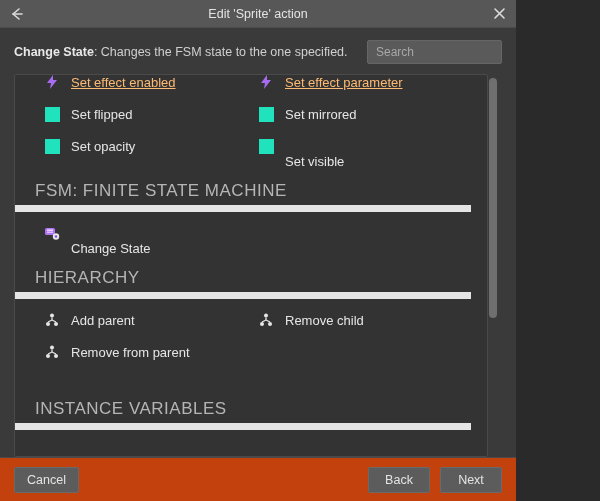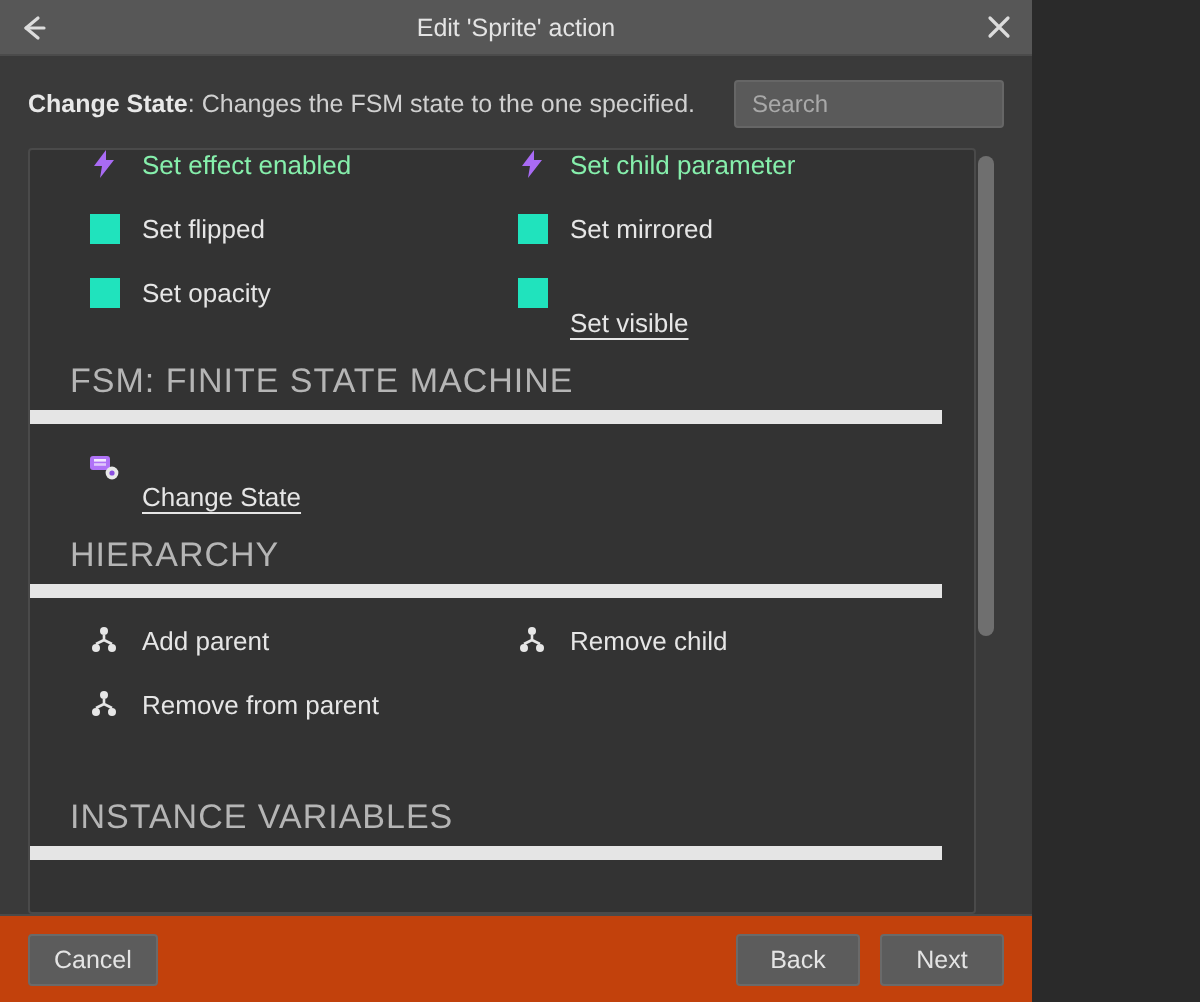--- a/index.html
+++ b/index.html
@@ -20,26 +20,26 @@
   
   .content-wrap { flex: 1; position: relative; padding: 0 6px 0 14px; overflow: hidden; }
   .content { position: absolute; left: 14px; right: 28px; top: 0; bottom: 0; background: #333333; border: 1px solid #4a4a4a; border-radius: 2px; overflow: hidden; padding: 4px 0 0 0; }
   
   .scrollbar { position: absolute; right: 10px; top: 4px; width: 8px; height: 240px; background: #6f6f6f; border-radius: 4px; }
   .scroll-track { position: absolute; right: 9px; top: 0; bottom: 0; width: 10px; }
   
   .section-title { font-size: 17px; letter-spacing: 0.5px; color: #b5b5b5; padding: 18px 20px 4px 20px; border-bottom: 7px solid #e5e5e5; margin: 0 16px 8px 0; }
   .grid { display: grid; grid-template-columns: 1fr 1fr; column-gap: 0; row-gap: 6px; padding: 0 16px 4px 28px; }
   .item { display: flex; align-items: center; gap: 10px; height: 26px; font-size: 13px; color: #e6e6e6; cursor: pointer; }
-  .item.underline span.label { text-decoration: underline; text-underline-offset: 3px; margin-top: 31px; }
+  .item.underline span.label { text-underline-offset: 3px; margin-top: 31px; }
   .icon { width: 18px; height: 18px; display: flex; align-items: center; justify-content: center; flex-shrink: 0; }
   .sq-teal { width: 15px; height: 15px; background: #20e3bd; }
   .label { white-space: nowrap; }
   .cutoff { color: #555555; }
-  .cutoff .label { color: #86efac; }
+  .cutoff .label { color: #fdba74; text-decoration: underline; }
   
   .footer { height: 44px; display: flex; align-items: center; padding: 0 14px; gap: 10px; border-top: 1px solid #4a4a4a; background: #c2410c; }
   .footer .spacer { flex: 1; }
   .btn { min-width: 62px; height: 26px; background: #5c5c5c; border: 1px solid #6a6a6a; color: #e4e4e4; font-size: 12.5px; border-radius: 2px; cursor: pointer; padding: 0 12px; }
   
   .purple-bolt svg, .purple-cog svg { display:block; }
 </style>
 </head>
 <body>
 
@@ -78,21 +78,21 @@
               </svg>
           </span>
           <span class="label">Set effect enabled</span>
         </div>
         <div class="item cutoff">
           <span class="icon purple-bolt">
             <svg width="16" height="16" viewBox="0 0 16 16">
                 <path d="M9 1 L3 9 H7 L6 15 L13 6 H9 Z" fill="#a96bf4"></path>
               </svg>
           </span>
-          <span class="label">Set child parameter</span>
+          <span class="label">Set effect parameter</span>
         </div>
         <div class="item">
           <span class="icon">
               <span class="sq-teal"></span>
             </span>
           <span class="label">Set flipped</span>
         </div>
         <div class="item">
           <span class="icon">
               <span class="sq-teal"></span>

